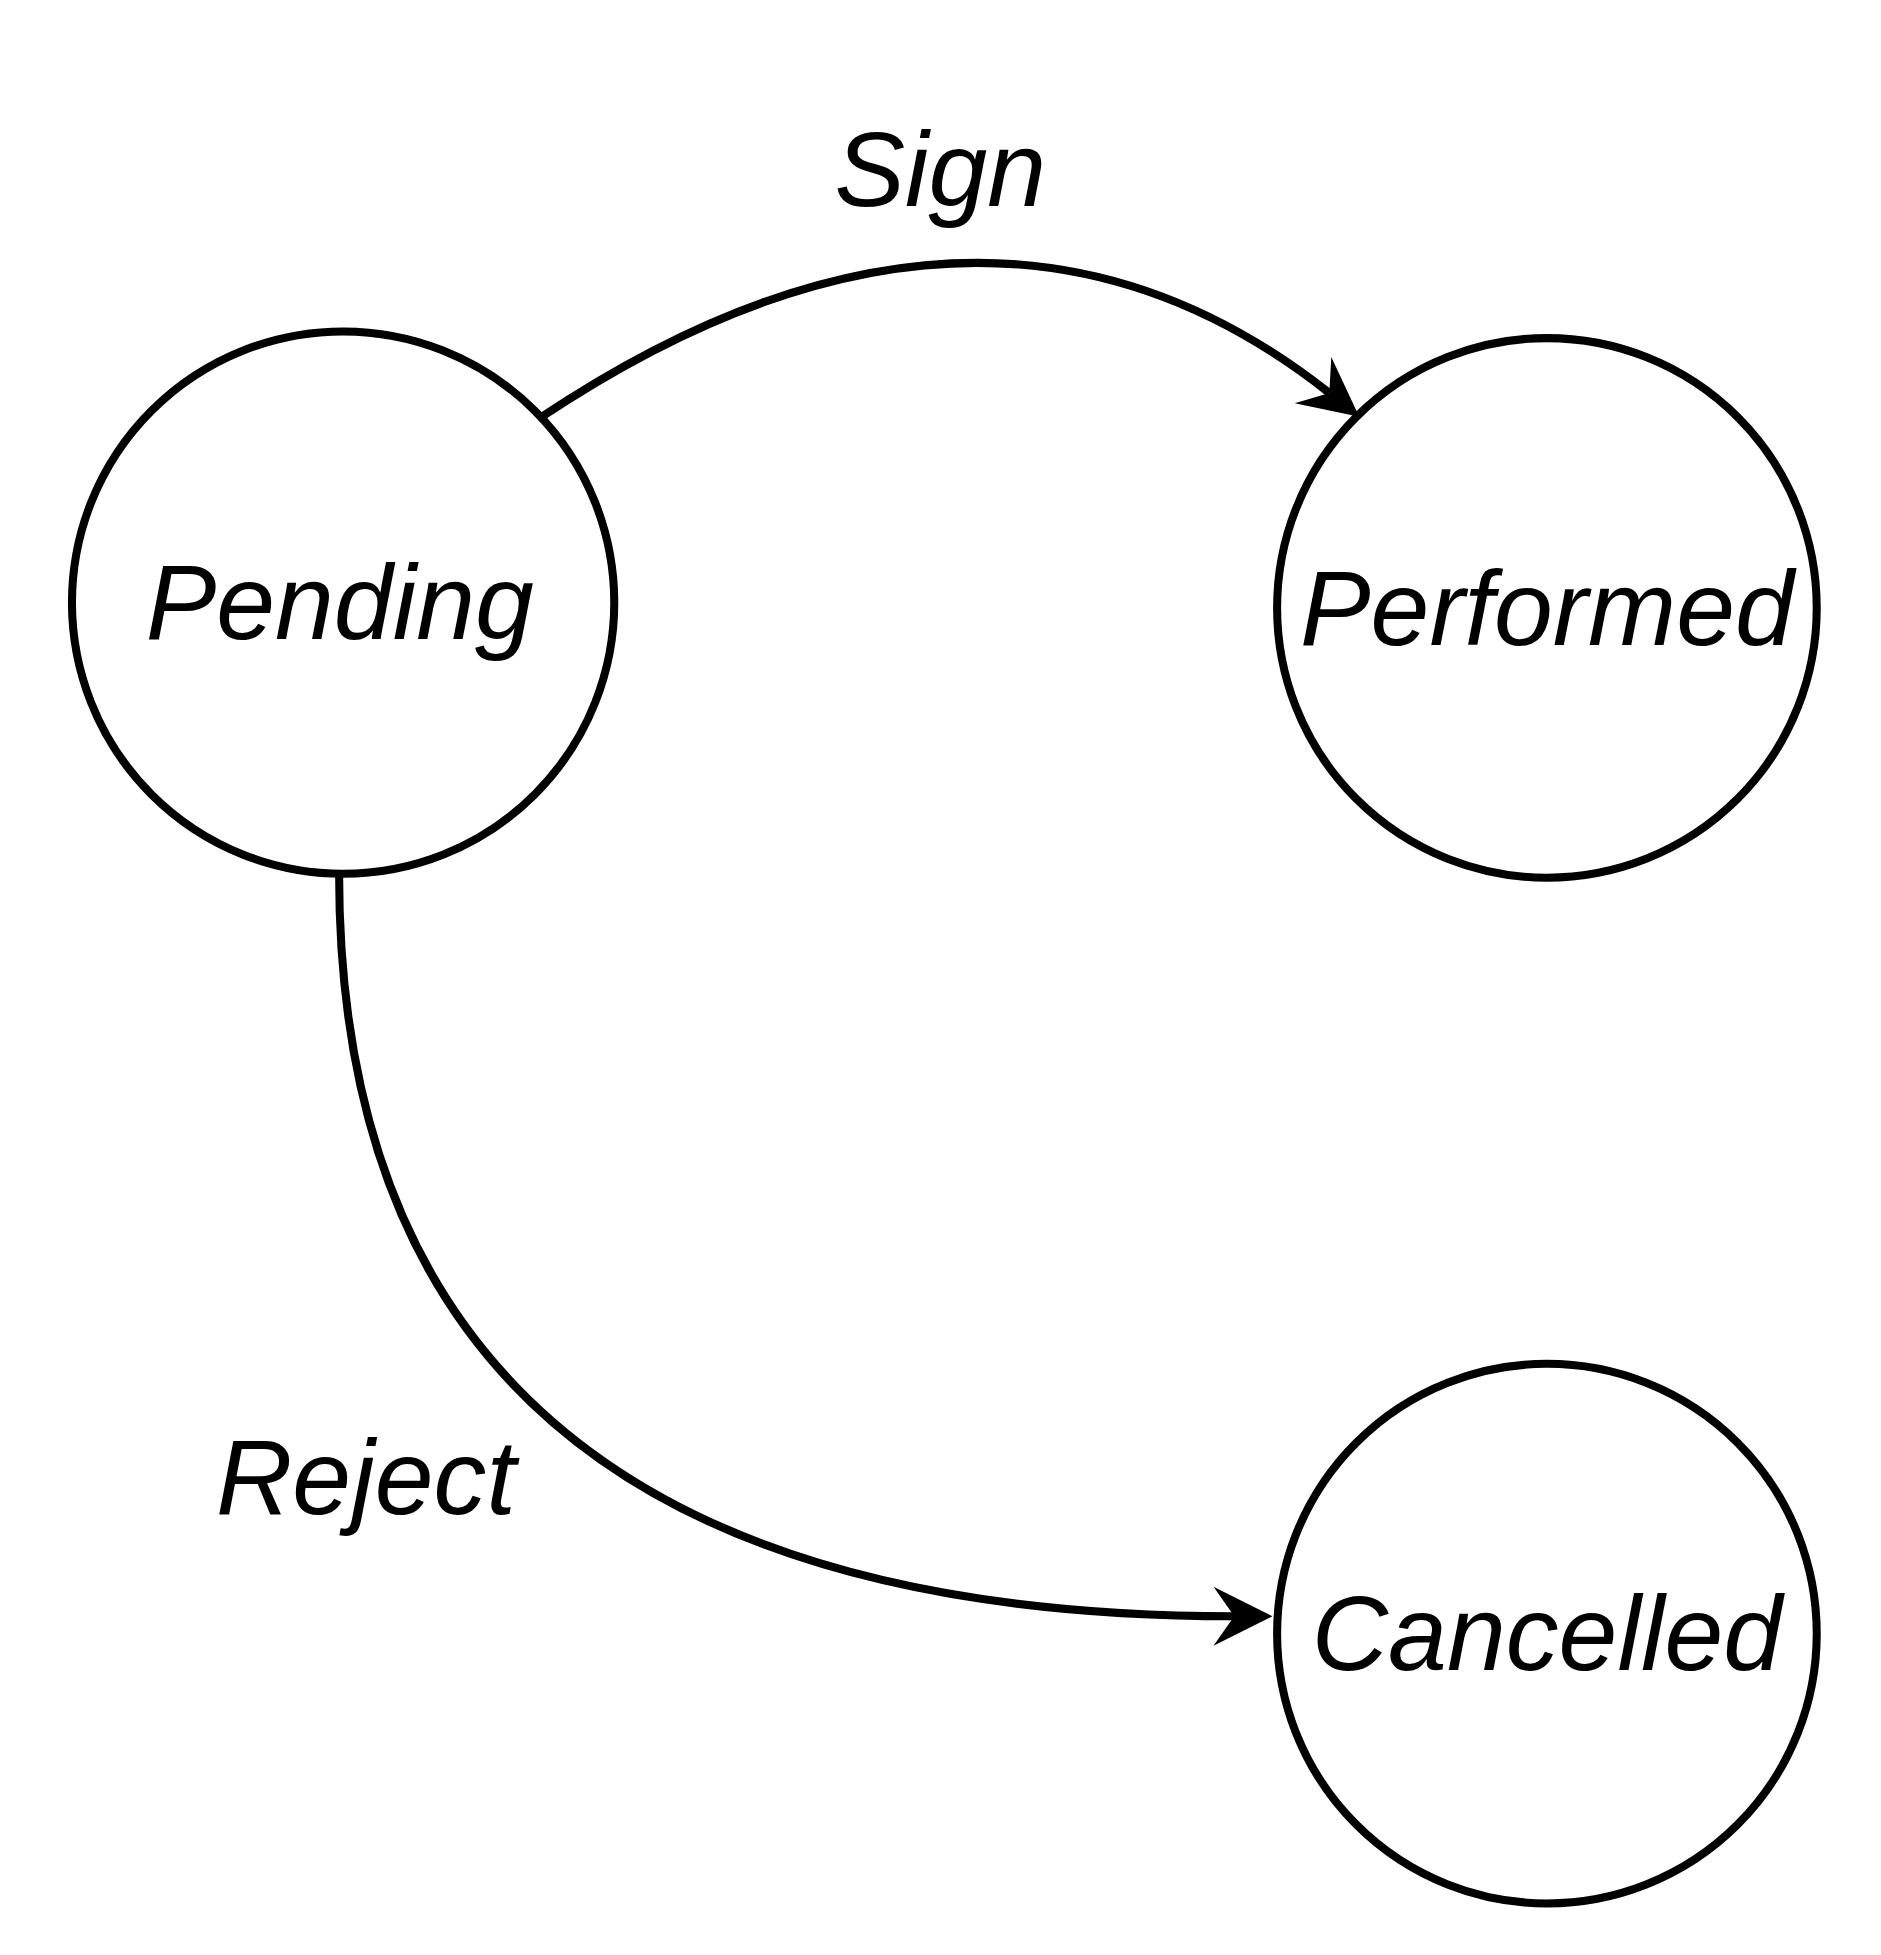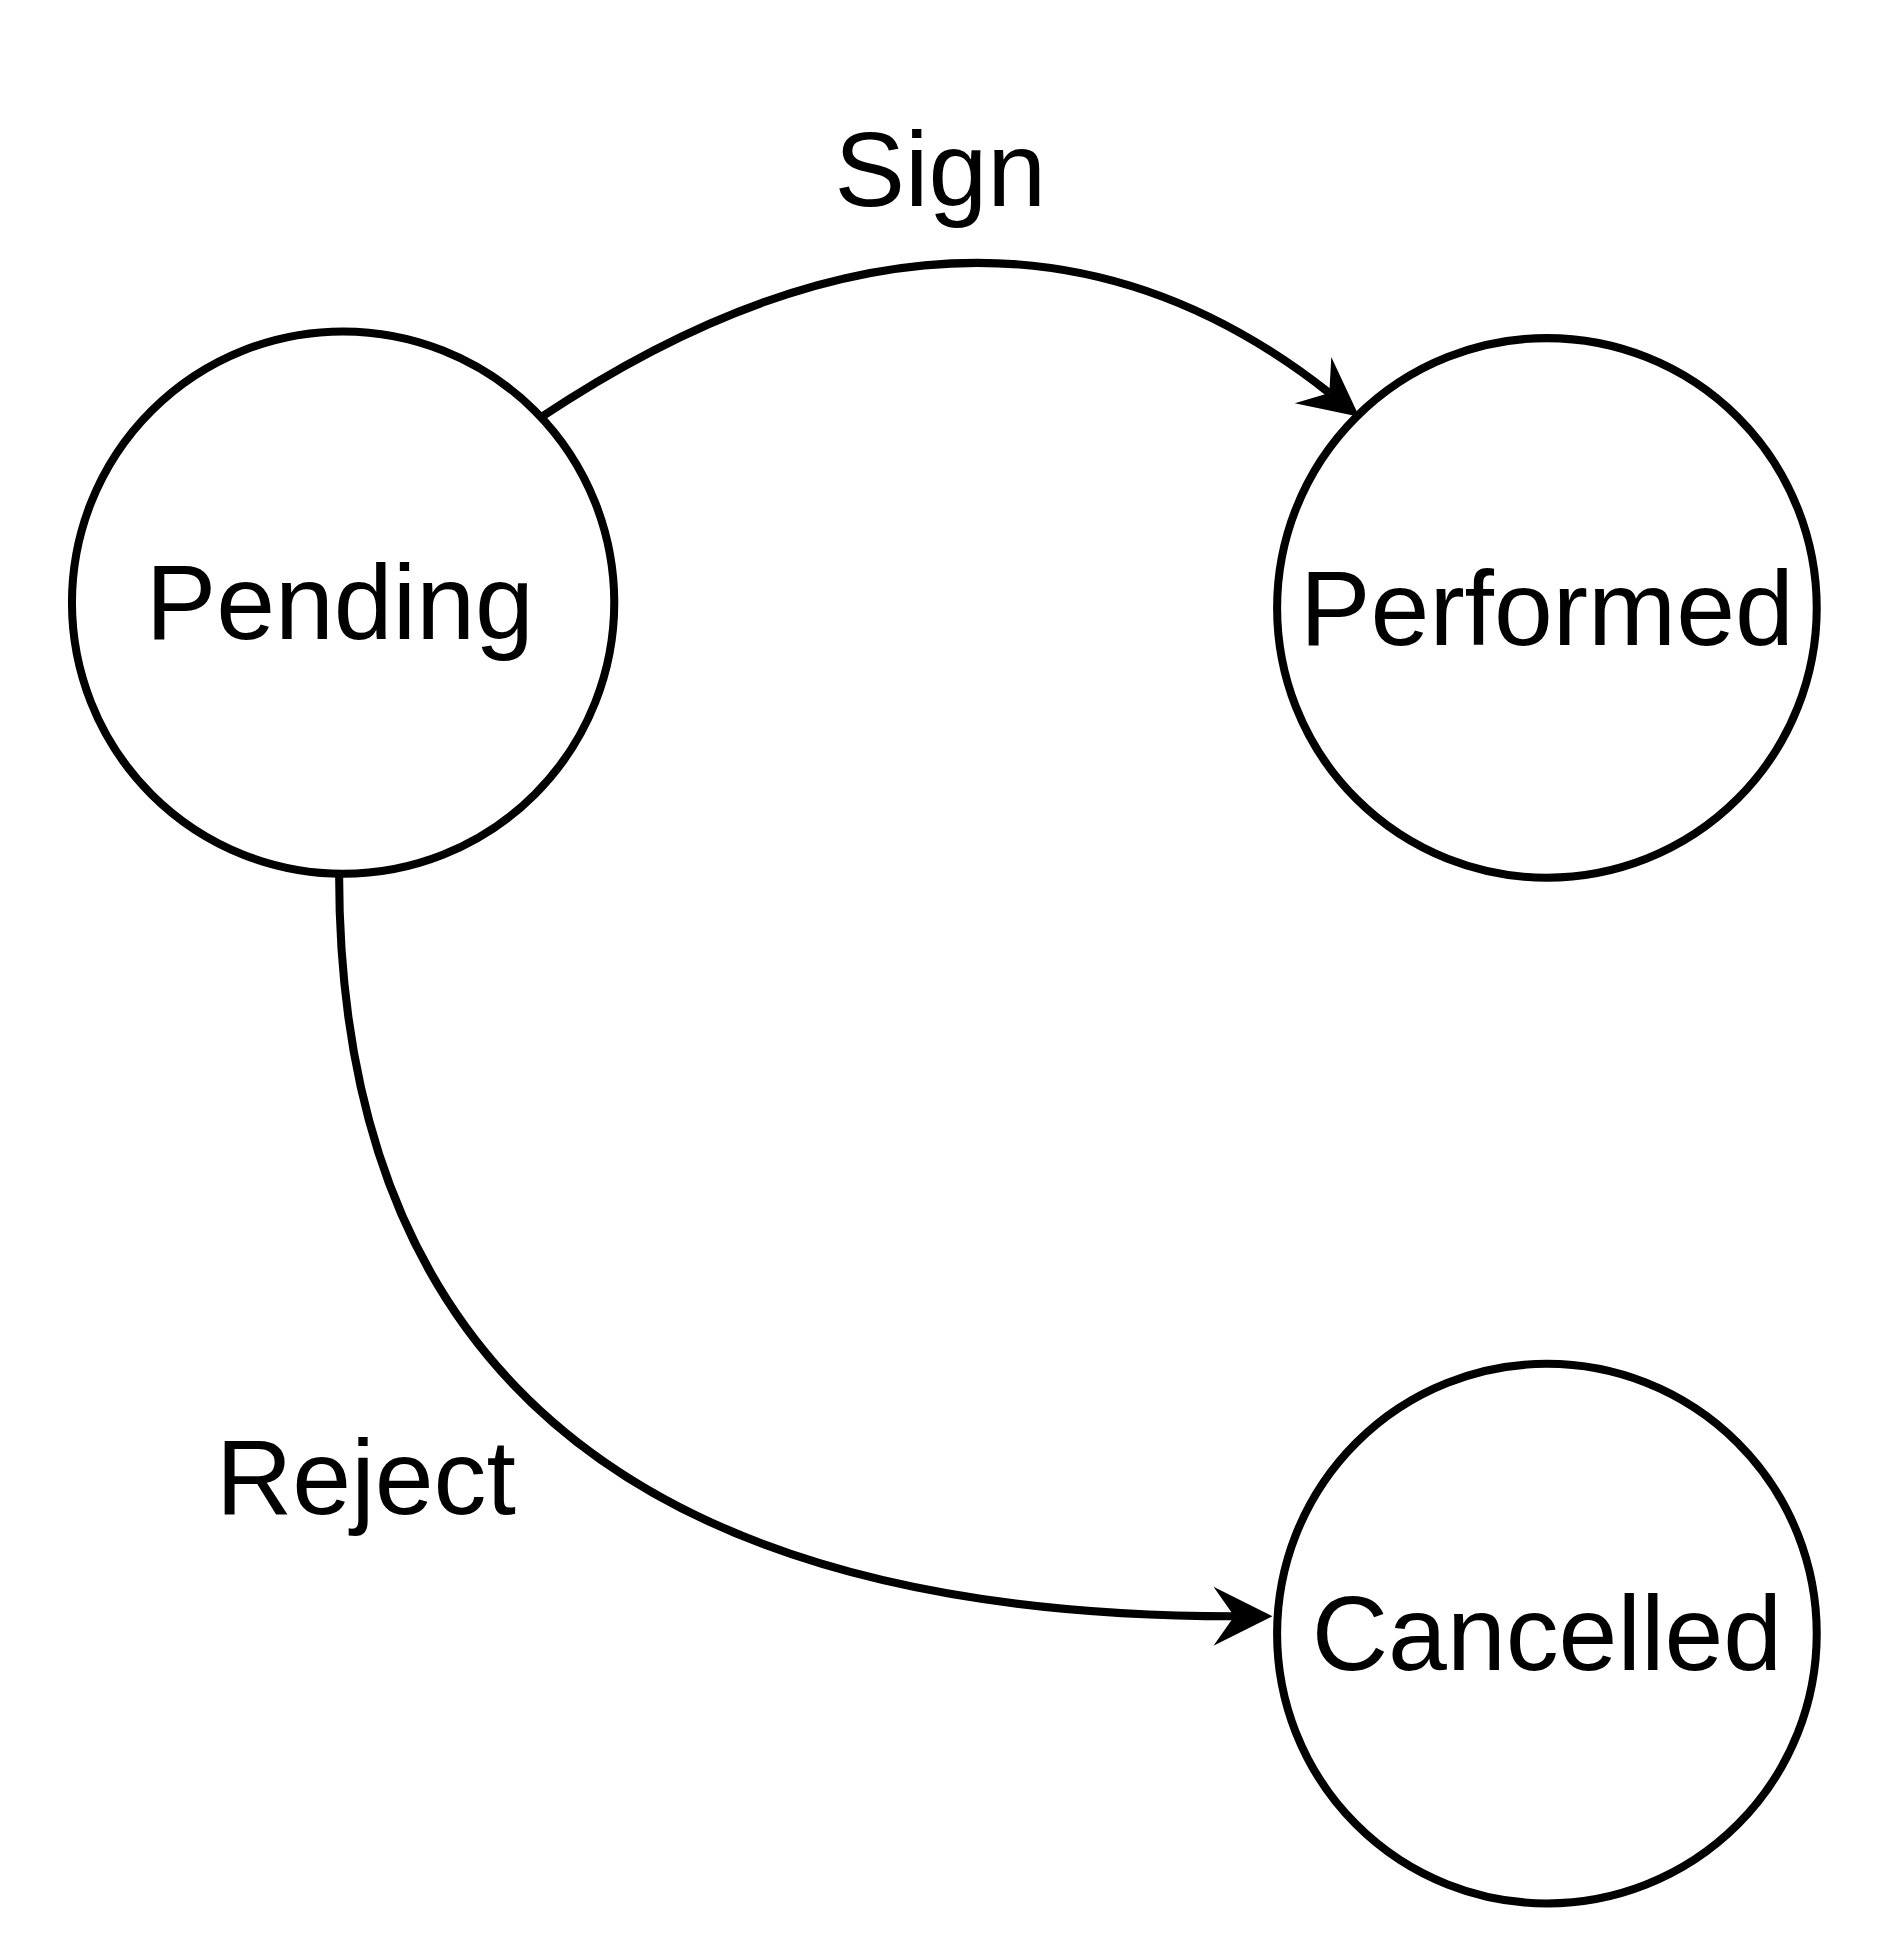--- a/index.html
+++ b/index.html
@@ -8,20 +8,21 @@
     background: #ffffff;
   }
   body {
     width: 1882px;
     height: 1955px;
     overflow: hidden;
   }
   .diagram-wrap {
     width: 1882px;
     height: 1463px;
+    font-style: italic;
   }
   svg {
     display: block;
   }
   .state-circle {
     fill: #ffffff;
     stroke: #000000;
     stroke-width: 12;
   }
   .edge-path {

